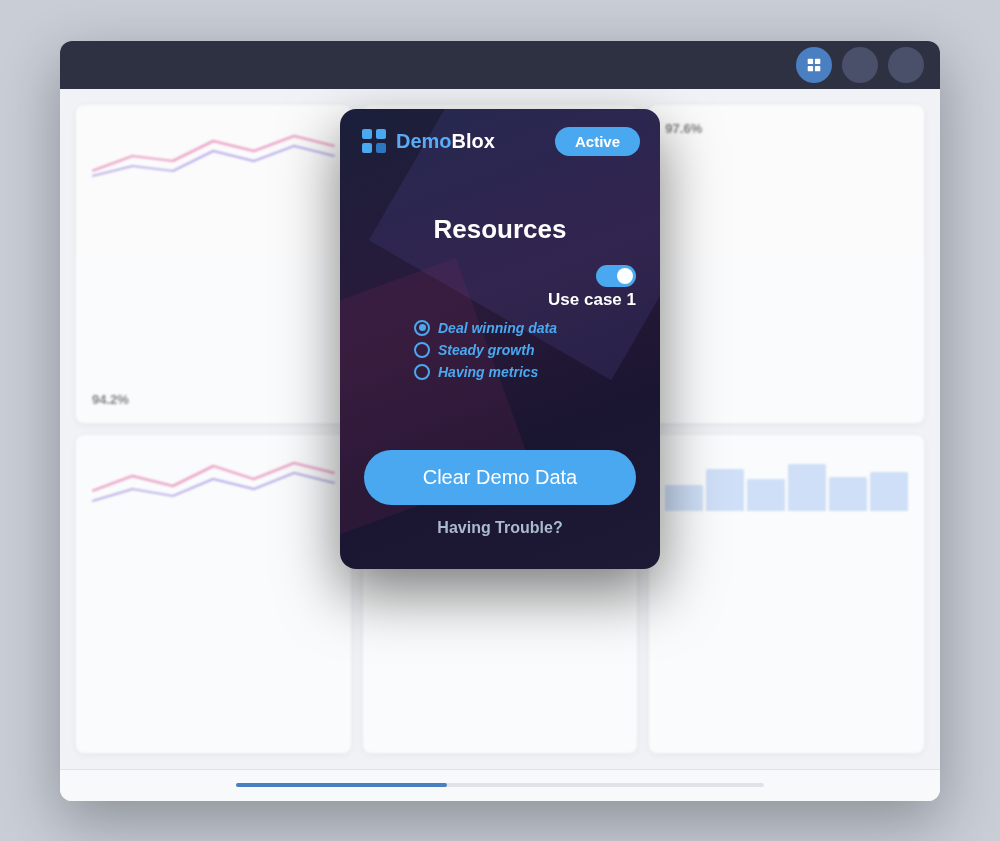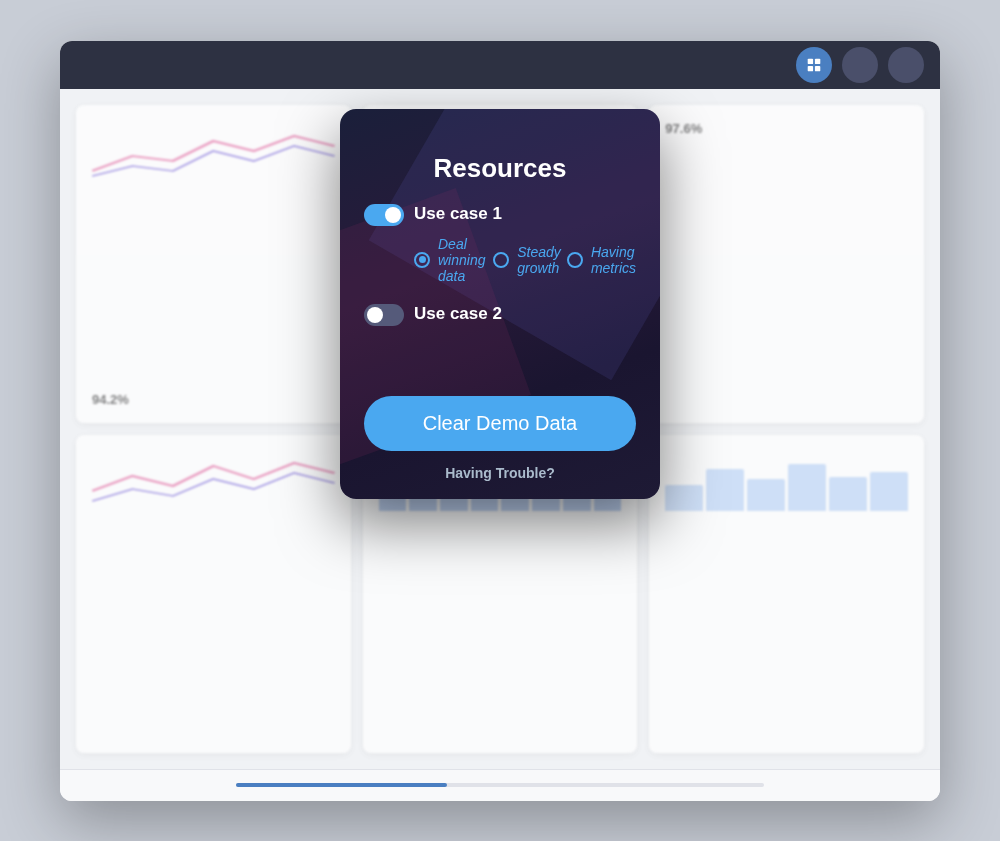--- a/index.html
+++ b/index.html
@@ -238,23 +238,24 @@
       z-index: 1;
     }
 
     
     .use-case-section {
       margin-bottom: 20px;
     }
 
     .use-case-header {
       display: flex;
-      align-items: flex-start;
-      gap: 10px;
+      align-items: flex-end;
+      gap: 3px;
       margin-bottom: 10px;
+      flex-direction: column;
     }
 
     .use-case-label {
       color: white;
       font-size: 17px;
       font-weight: 600;
     }
 
     
     .toggle {
@@ -289,22 +290,23 @@
     }
 
     .toggle.off .toggle-knob {
       left: 3px;
     }
 
     
     .radio-options {
       padding-left: 50px;
       display: flex;
-      flex-direction: row;
+      flex-direction: column;
       gap: 6px;
+      font-weight: bold;
     }
 
     .radio-option {
       display: flex;
       align-items: center;
       gap: 8px;
       cursor: pointer;
     }
 
     .radio-circle {
@@ -373,23 +375,23 @@
       border: none;
       cursor: pointer;
       margin-bottom: 14px;
       position: relative;
       z-index: 1;
     }
 
     .having-trouble {
       text-align: center;
       color: #aabbcc;
-      font-size: 14px;
+      font-size: 16px;
       font-weight: 600;
-      padding-bottom: 18px;
+      padding-bottom: 32px;
       cursor: pointer;
       position: relative;
       z-index: 1;
     }
 
     .dash-num {
       font-size: 13px;
       font-weight: 600;
       color: #555;
     }
@@ -469,20 +471,35 @@
           <div class="chart-bar" style="height:90%; background:#c0d8f8"></div>
           <div class="chart-bar" style="height:65%; background:#c0d8f8"></div>
           <div class="chart-bar" style="height:75%; background:#c0d8f8"></div>
         </div>
       </div>
     </div>
 
     <div class="popup-overlay">
       <div class="popup">
 
+        <div class="popup-header">
+          <div class="popup-logo">
+
+            <svg class="logo-icon" viewBox="0 0 28 28">
+              <rect x="2" y="2" width="10" height="10" rx="2" fill="#4aa8f0"></rect>
+              <rect x="16" y="2" width="10" height="10" rx="2" fill="#4aa8f0"></rect>
+              <rect x="2" y="16" width="10" height="10" rx="2" fill="#4aa8f0"></rect>
+              <rect x="16" y="16" width="10" height="10" rx="2" fill="#2a78c0"></rect>
+            </svg>
+            <span class="logo-text">
+              <span>Demo</span><span style="color:white">Blox</span>
+            </span>
+          </div>
+          <div class="active-badge">Active</div>
+        </div>
 
         <div class="popup-title">Resources</div>
 
         <div class="popup-body">
 
           <div class="use-case-section">
             <div class="use-case-header">
               <div class="toggle on">
                 <div class="toggle-knob"></div>
               </div>
@@ -498,26 +515,20 @@
                 <span class="radio-label active-option">Steady growth</span>
               </div>
               <div class="radio-option">
                 <div class="radio-circle"></div>
                 <span class="radio-label active-option">Having metrics</span>
               </div>
             </div>
           </div>
 
           <div class="use-case-section">
-            <div class="use-case-header">
-              <div class="toggle off">
-                <div class="toggle-knob"></div>
-              </div>
-              <span class="use-case-label">Use case 2</span>
-            </div>
           </div>
 
           <div style="height: 30px;"></div>
 
         </div>
 
         <div style="padding: 0 24px; position: relative; z-index: 1;">
           <button class="clear-btn">Clear Demo Data</button>
           <div class="having-trouble">Having Trouble?</div>
         </div>

